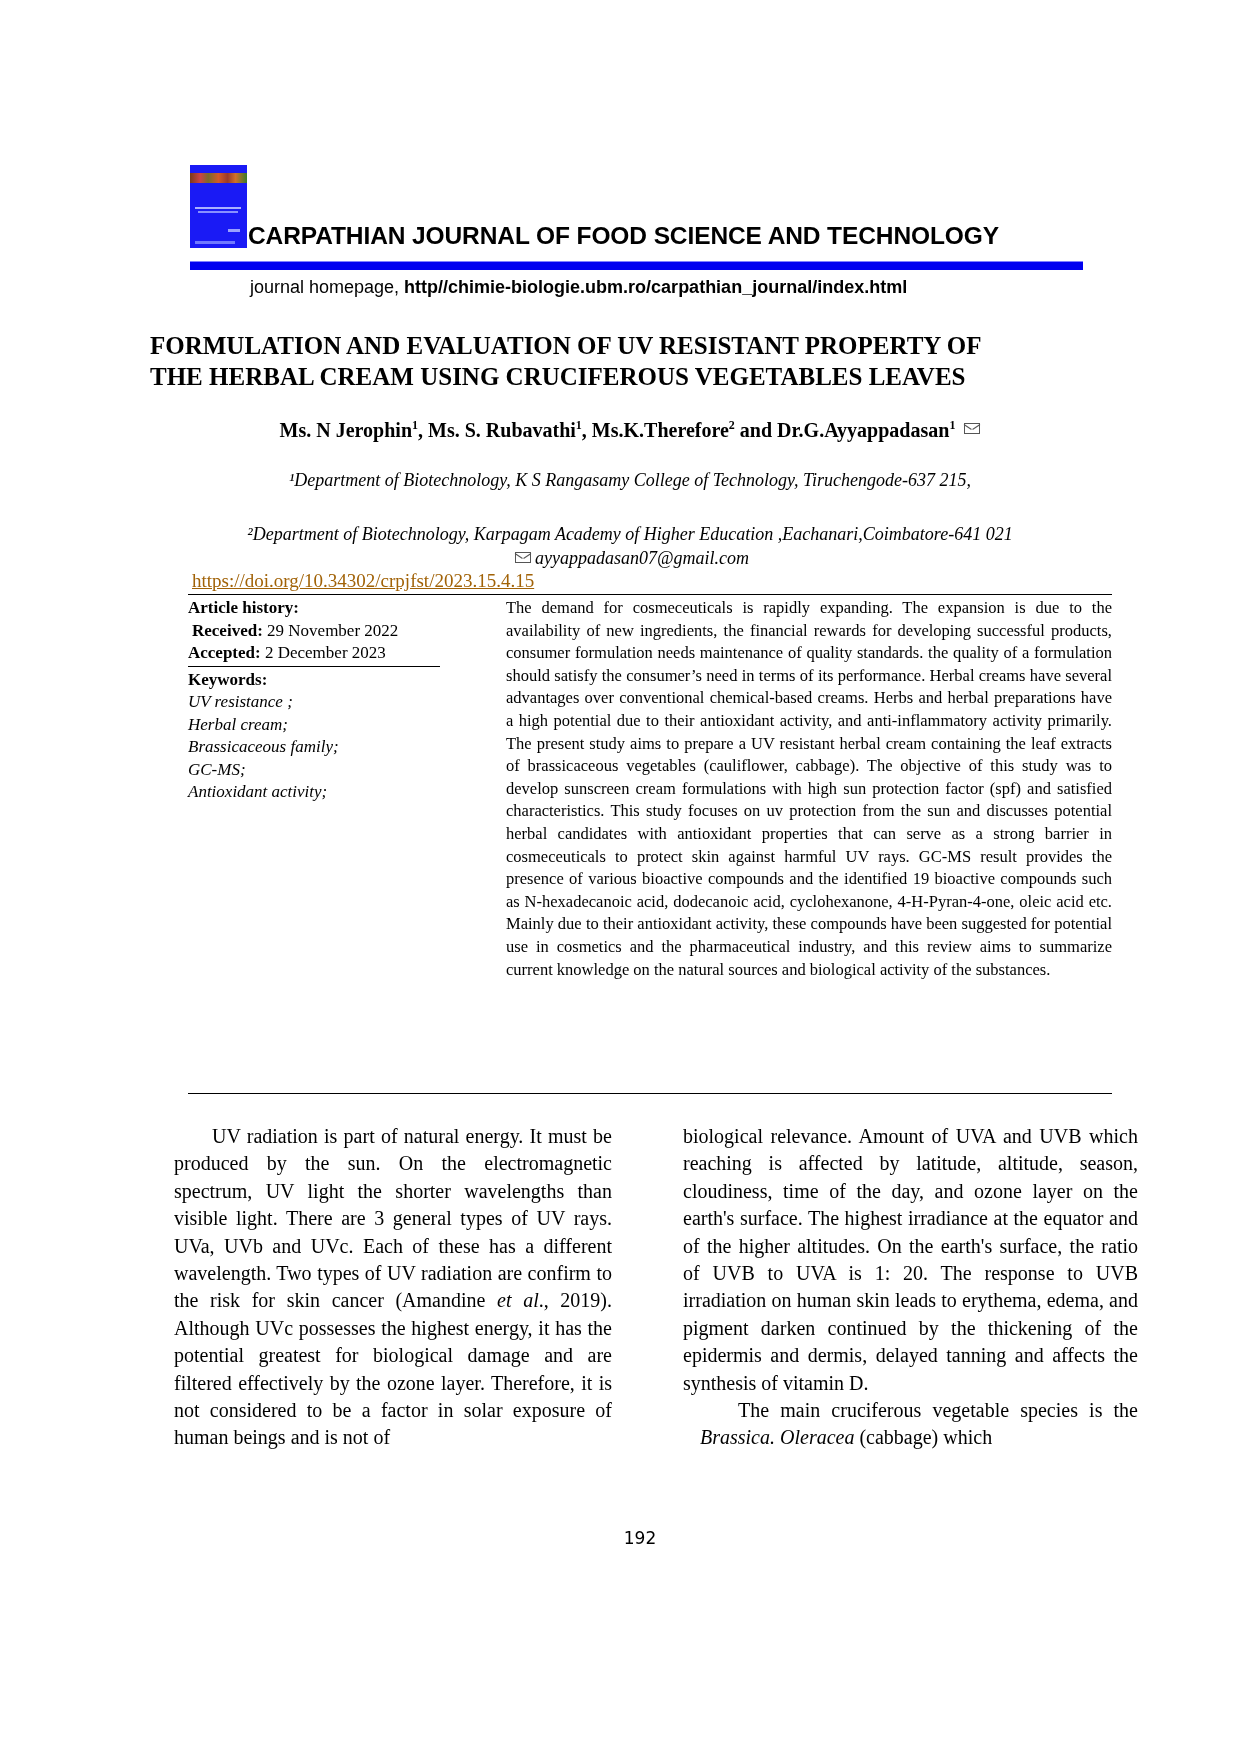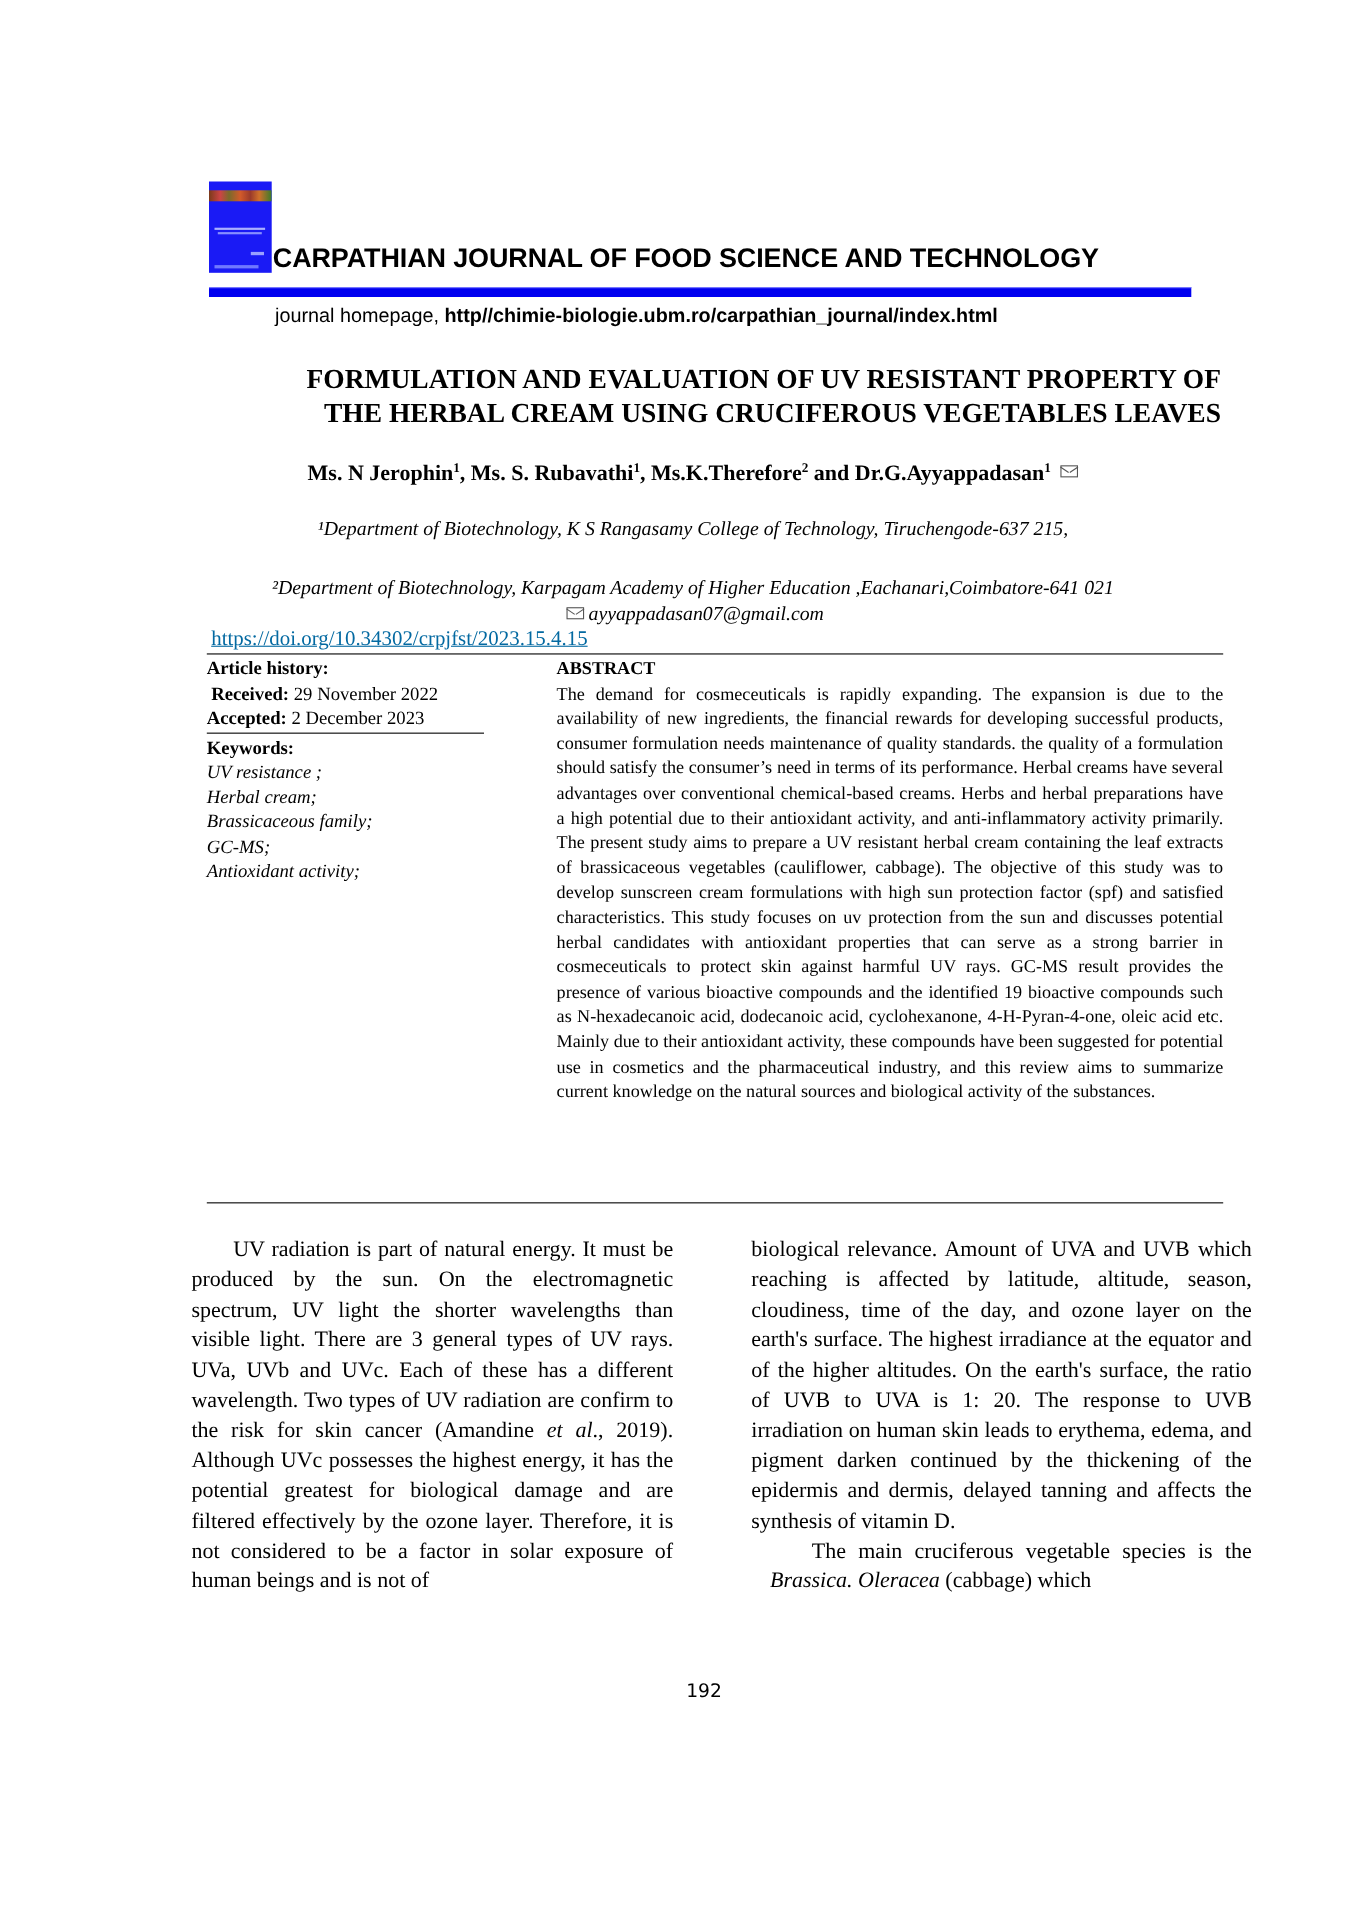--- a/index.html
+++ b/index.html
@@ -13,30 +13,30 @@
   .cover .ctext { position: absolute; left: 5px; top: 42px; width: 46px; height: 2px; background: #aab0ff; }
   .cover .ctext2 { position: absolute; left: 8px; top: 46px; width: 40px; height: 2px; background: #8890ff; }
   .cover .ctext3 { position: absolute; left: 38px; top: 64px; width: 12px; height: 3px; background: #9aa0ff; }
   .cover .ctext4 { position: absolute; left: 5px; top: 76px; width: 40px; height: 3px; background: #7078ff; }
 
   .journal-title { left: 248px; top: 222px; font-family: "Liberation Sans", sans-serif; font-weight: bold; font-size: 24.5px; letter-spacing: -0.1px; white-space: nowrap; }
   .blue-rule { left: 190px; top: 261px; width: 893px; height: 8px; background: #0000f0; border-top: 1px solid #8080ff; }
   .homepage { left: 250px; top: 277px; font-family: "Liberation Sans", sans-serif; font-size: 18px; white-space: nowrap; }
   .homepage b { font-weight: bold; }
 
-  .paper-title { left: 150px; top: 330px; width: 960px; text-align: right; font-weight: bold; font-size: 25px; line-height: 31px; }
+  .paper-title { left: 150px; top: 330px; width: 960px; text-align: left; font-weight: bold; font-size: 25px; line-height: 31px; }
   .authors { left: 150px; top: 418px; width: 960px; text-align: center; font-weight: bold; font-size: 20px; }
   .authors sup { font-size: 12px; }
   .mail-icon { display: inline-block; width: 16px; height: 11px; border: 1px solid #555; position: relative; vertical-align: 3px; margin-left: 4px; box-sizing: border-box; }
   .mail-icon::before, .mail-icon::after { content: ""; position: absolute; top: 0; width: 9px; height: 1px; background: #555; }
   .mail-icon::before { left: -1px; transform-origin: left; transform: rotate(34deg); }
   .mail-icon::after { right: -1px; transform-origin: right; transform: rotate(-34deg); }
 
   .affil { left: 150px; width: 960px; text-align: center; font-style: italic; font-size: 18px; line-height: 24px; }
-  .doi { left: 192px; top: 570px; font-size: 19px; color: #0369a1; text-decoration: underline; }
+  .doi { left: 192px; top: 570px; font-size: 19px; color: #a16207; text-decoration: underline; }
 
   .top-rule { left: 188px; top: 594px; width: 924px; height: 1px; background: #000; }
   .left-col { left: 188px; top: 597px; width: 252px; font-size: 17px; line-height: 22.5px; }
   .left-col .row { white-space: nowrap; }
   .left-col .indent { padding-left: 4px; }
   .hist-rule { width: 252px; height: 1px; background: #000; margin: 1px 0 2px 0; }
   .kw { font-style: italic; }
 
   .abstract { left: 506px; top: 597px; width: 606px; font-size: 16.5px; line-height: 22.6px; }
   .abstract .head { font-weight: bold; }
@@ -94,21 +94,20 @@
   <div class="hist-rule"></div>
   <div class="row" style="font-weight:bold;">Keywords:</div>
   <div class="row kw">UV resistance ;</div>
   <div class="row kw">Herbal cream;</div>
   <div class="row kw">Brassicaceous family;</div>
   <div class="row kw">GC-MS;</div>
   <div class="row kw">Antioxidant activity;</div>
 </div>
 
 <div class="abs abstract">
-  <div class="head">ABSTRACT</div>
   <p>The demand for cosmeceuticals is rapidly expanding. The expansion is due to the availability of new ingredients, the financial rewards for developing successful products, consumer formulation needs maintenance of quality standards. the quality of a formulation should satisfy the consumer’s need in terms of its performance. Herbal creams have several advantages over conventional chemical-based creams. Herbs and herbal preparations have a high potential due to their antioxidant activity, and anti-inflammatory activity primarily. The present study aims to prepare a UV resistant herbal cream containing the leaf extracts of brassicaceous vegetables (cauliflower, cabbage).  The objective of this study was to develop sunscreen cream formulations with high sun protection factor (spf) and satisfied characteristics. This study focuses on uv protection from the sun and discusses potential herbal candidates with antioxidant properties that can serve as a strong barrier in cosmeceuticals to protect skin against harmful UV rays. GC-MS result provides the presence of various bioactive compounds and the identified 19 bioactive compounds such as N-hexadecanoic acid, dodecanoic acid, cyclohexanone, 4-H-Pyran-4-one, oleic acid etc. Mainly due to their antioxidant activity, these compounds have been suggested for potential use in cosmetics and the pharmaceutical industry, and this review aims to summarize current knowledge on the natural sources and biological activity of the substances.</p>
 </div>
 <div class="abs bottom-rule"></div>
 
 <div class="abs col col-left">
   <p class="ind"><span>UV radiation is part of natural energy. It must be produced by the sun. On the electromagnetic spectrum, UV light the shorter wavelengths than visible light. There are 3 general types of UV rays. UVa, UVb and UVc. Each of these has a different wavelength. Two types of UV radiation are confirm to the risk for skin cancer (Amandine </span><i>et al</i><span>., 2019). Although UVc possesses the highest energy, it has the potential greatest for biological damage and are filtered effectively by the ozone layer. Therefore, it is not considered to be a factor in solar exposure of human beings and is not of</span></p>
 </div>
 
 <div class="abs col col-right">
   <p>biological relevance. Amount of UVA and UVB which reaching is affected by latitude, altitude, season, cloudiness, time of the day, and ozone layer on the earth's surface. The highest irradiance at the equator and of the higher altitudes. On the earth's surface, the ratio of UVB to UVA is 1: 20. The response to UVB irradiation on human skin leads to erythema, edema, and pigment darken continued by the thickening of the epidermis and dermis, delayed tanning and affects the synthesis of vitamin D.</p>

